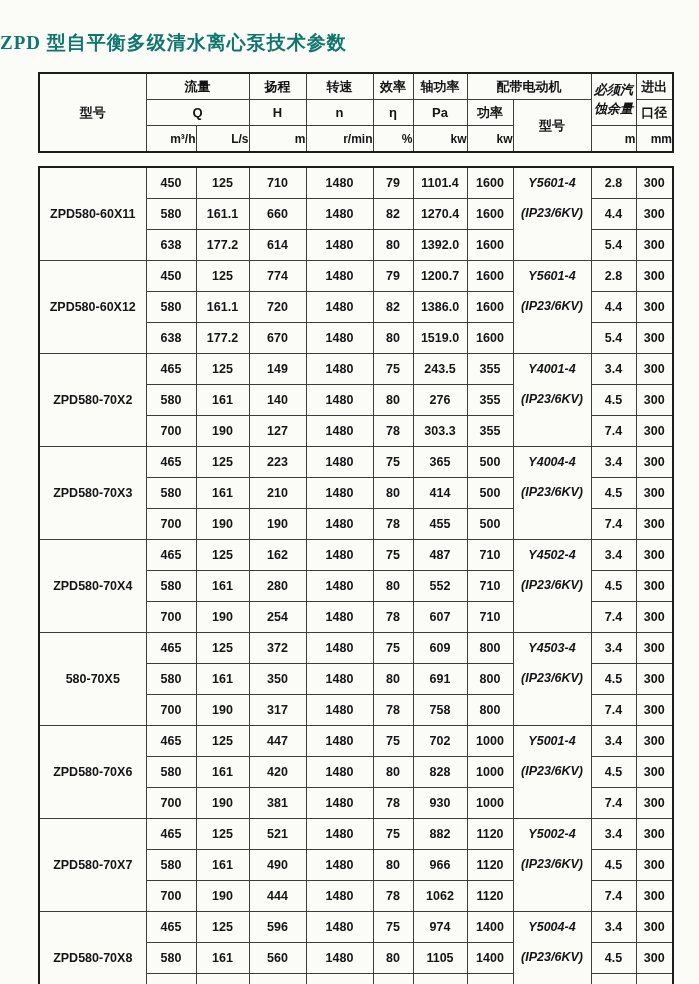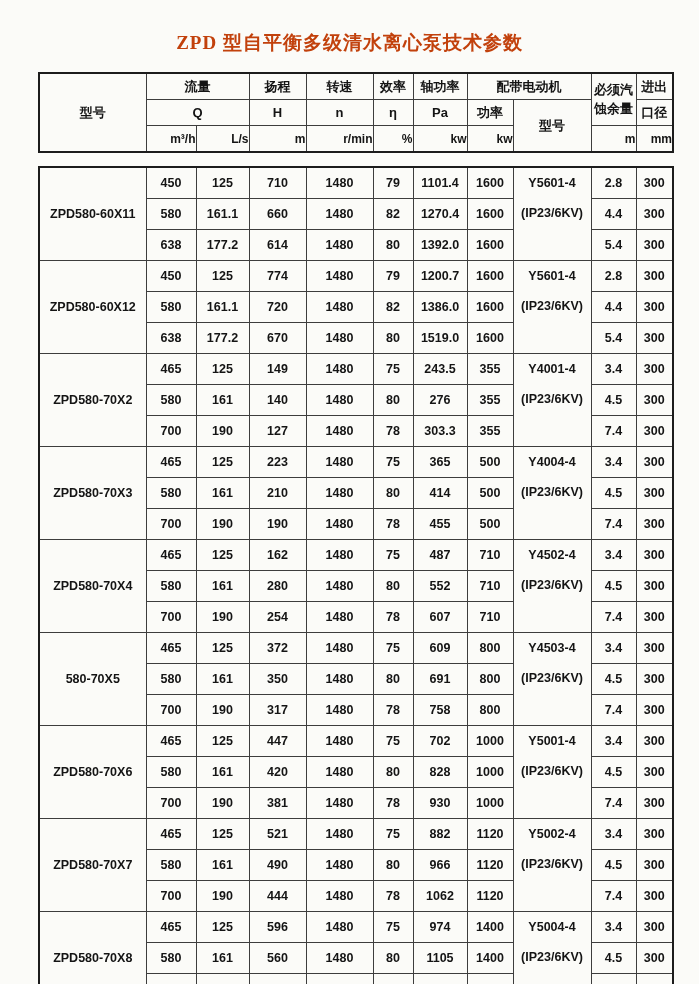--- a/index.html
+++ b/index.html
@@ -6,26 +6,25 @@
   body {
     width:699px; height:984px;
     background:#fbfbf8;
     font-family:"Liberation Sans", sans-serif;
     color:#141414;
     -webkit-font-smoothing:antialiased;
   }
   .sheet { padding-top:30px; }
   .doc-title {
     margin:0 0 16px 0;
-    text-align:center;
     font-family:"Liberation Serif", serif;
     font-size:19px;
     font-weight:700;
     letter-spacing:1px;
-    color:#c2410c;
+    color:#0f766e;
   }
   table {
     border-collapse:collapse;
     table-layout:fixed;
     width:634px;
     margin-left:38px;
     background:transparent;
   }
   table.bordered { border:2px solid #1c1c1c; }
   td {
@@ -33,25 +32,25 @@
     text-align:center;
     vertical-align:middle;
     font-weight:700;
     padding:0;
     overflow:hidden;
     white-space:nowrap;
   }
   
   #header-table td { height:25px; font-size:13px; }
   #header-table .unit { font-size:12px;text-align:right; }
-  #header-table .twoline { line-height:1.45; white-space:normal; }
+  #header-table .twoline { line-height:1.45; white-space:normal;font-style:italic; }
   
   #body-table td { height:30px; font-size:12.5px; }
   #body-table td.model { font-size:12.5px;text-align:center; }
-  #body-table td.motor { vertical-align:top; }
+  #body-table td.motor { vertical-align:top;font-style:italic; }
   #body-table td.motor div { height:30px; line-height:30px; }
   .table-gap { height:13px; }
 </style>
 </head>
 <body>
 
 <div class="sheet">
 
   <h1 class="doc-title">ZPD 型自平衡多级清水离心泵技术参数</h1>
 

